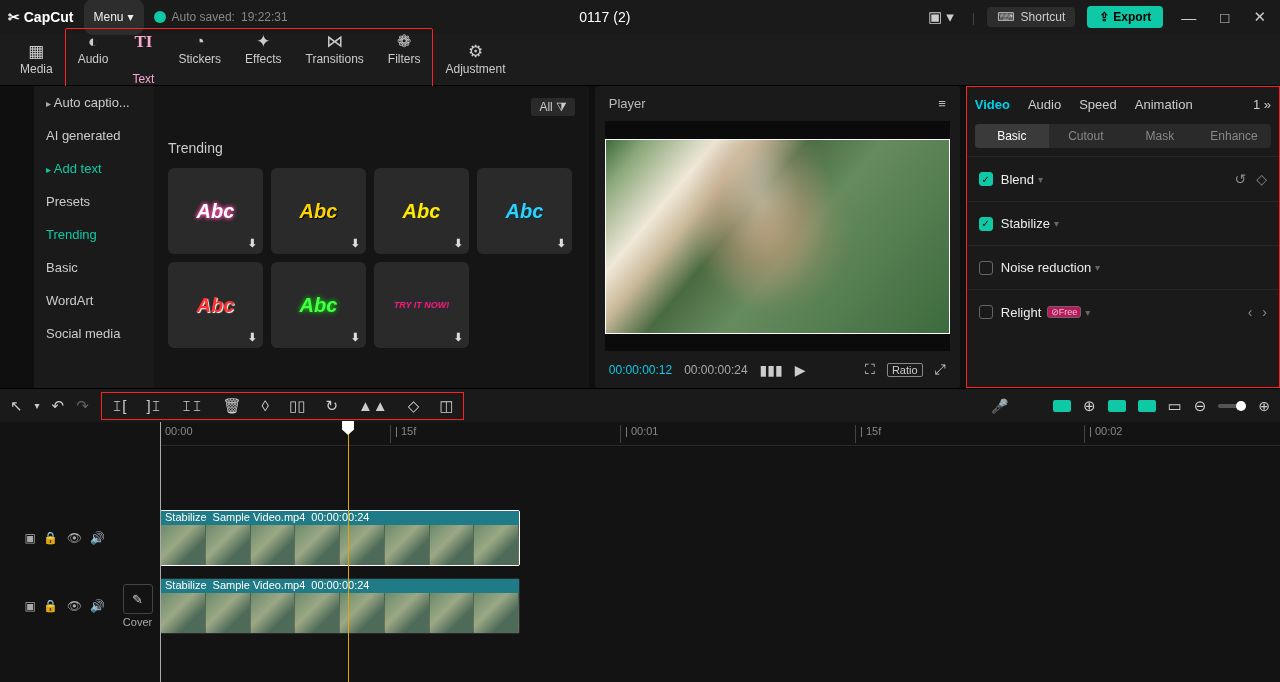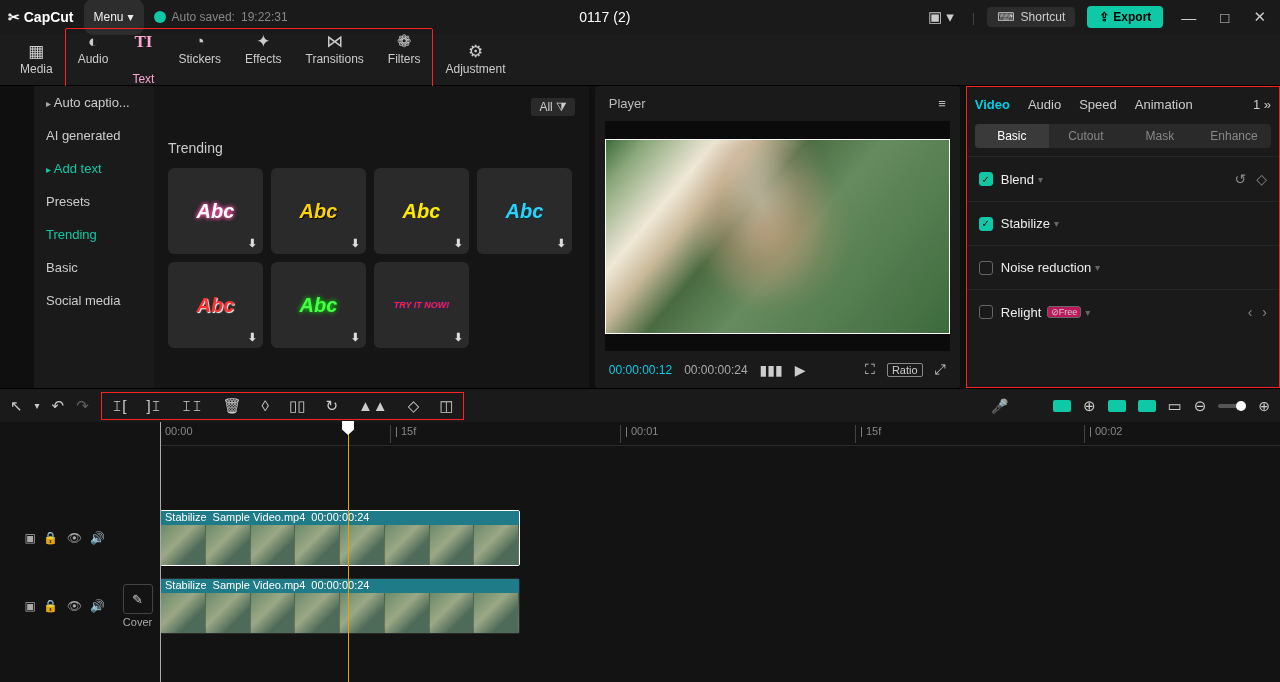--- a/index.html
+++ b/index.html
@@ -168,20 +168,21 @@
 <div class="main-row">
 
   <div class="left-panel">
     <div class="left-side">
       <div class="side-item bullet">Auto captio...</div>
       <div class="side-item">AI generated</div>
       <div class="side-item bullet active">Add text</div>
       <div class="side-item">Presets</div>
       <div class="side-item active">Trending</div>
       <div class="side-item">Basic</div>
+      <div class="side-item">WordArt</div>
       <div class="side-item">Social media</div>
     </div>
     <div class="text-gallery">
       <div class="gallery-head">
         <span></span>
         <span class="all"><span>All</span> ⧩</span>
       </div>
       <span class="trending-label">Trending</span>
       <div class="thumb-grid" id="thumbs">
           <div class="thumb">

